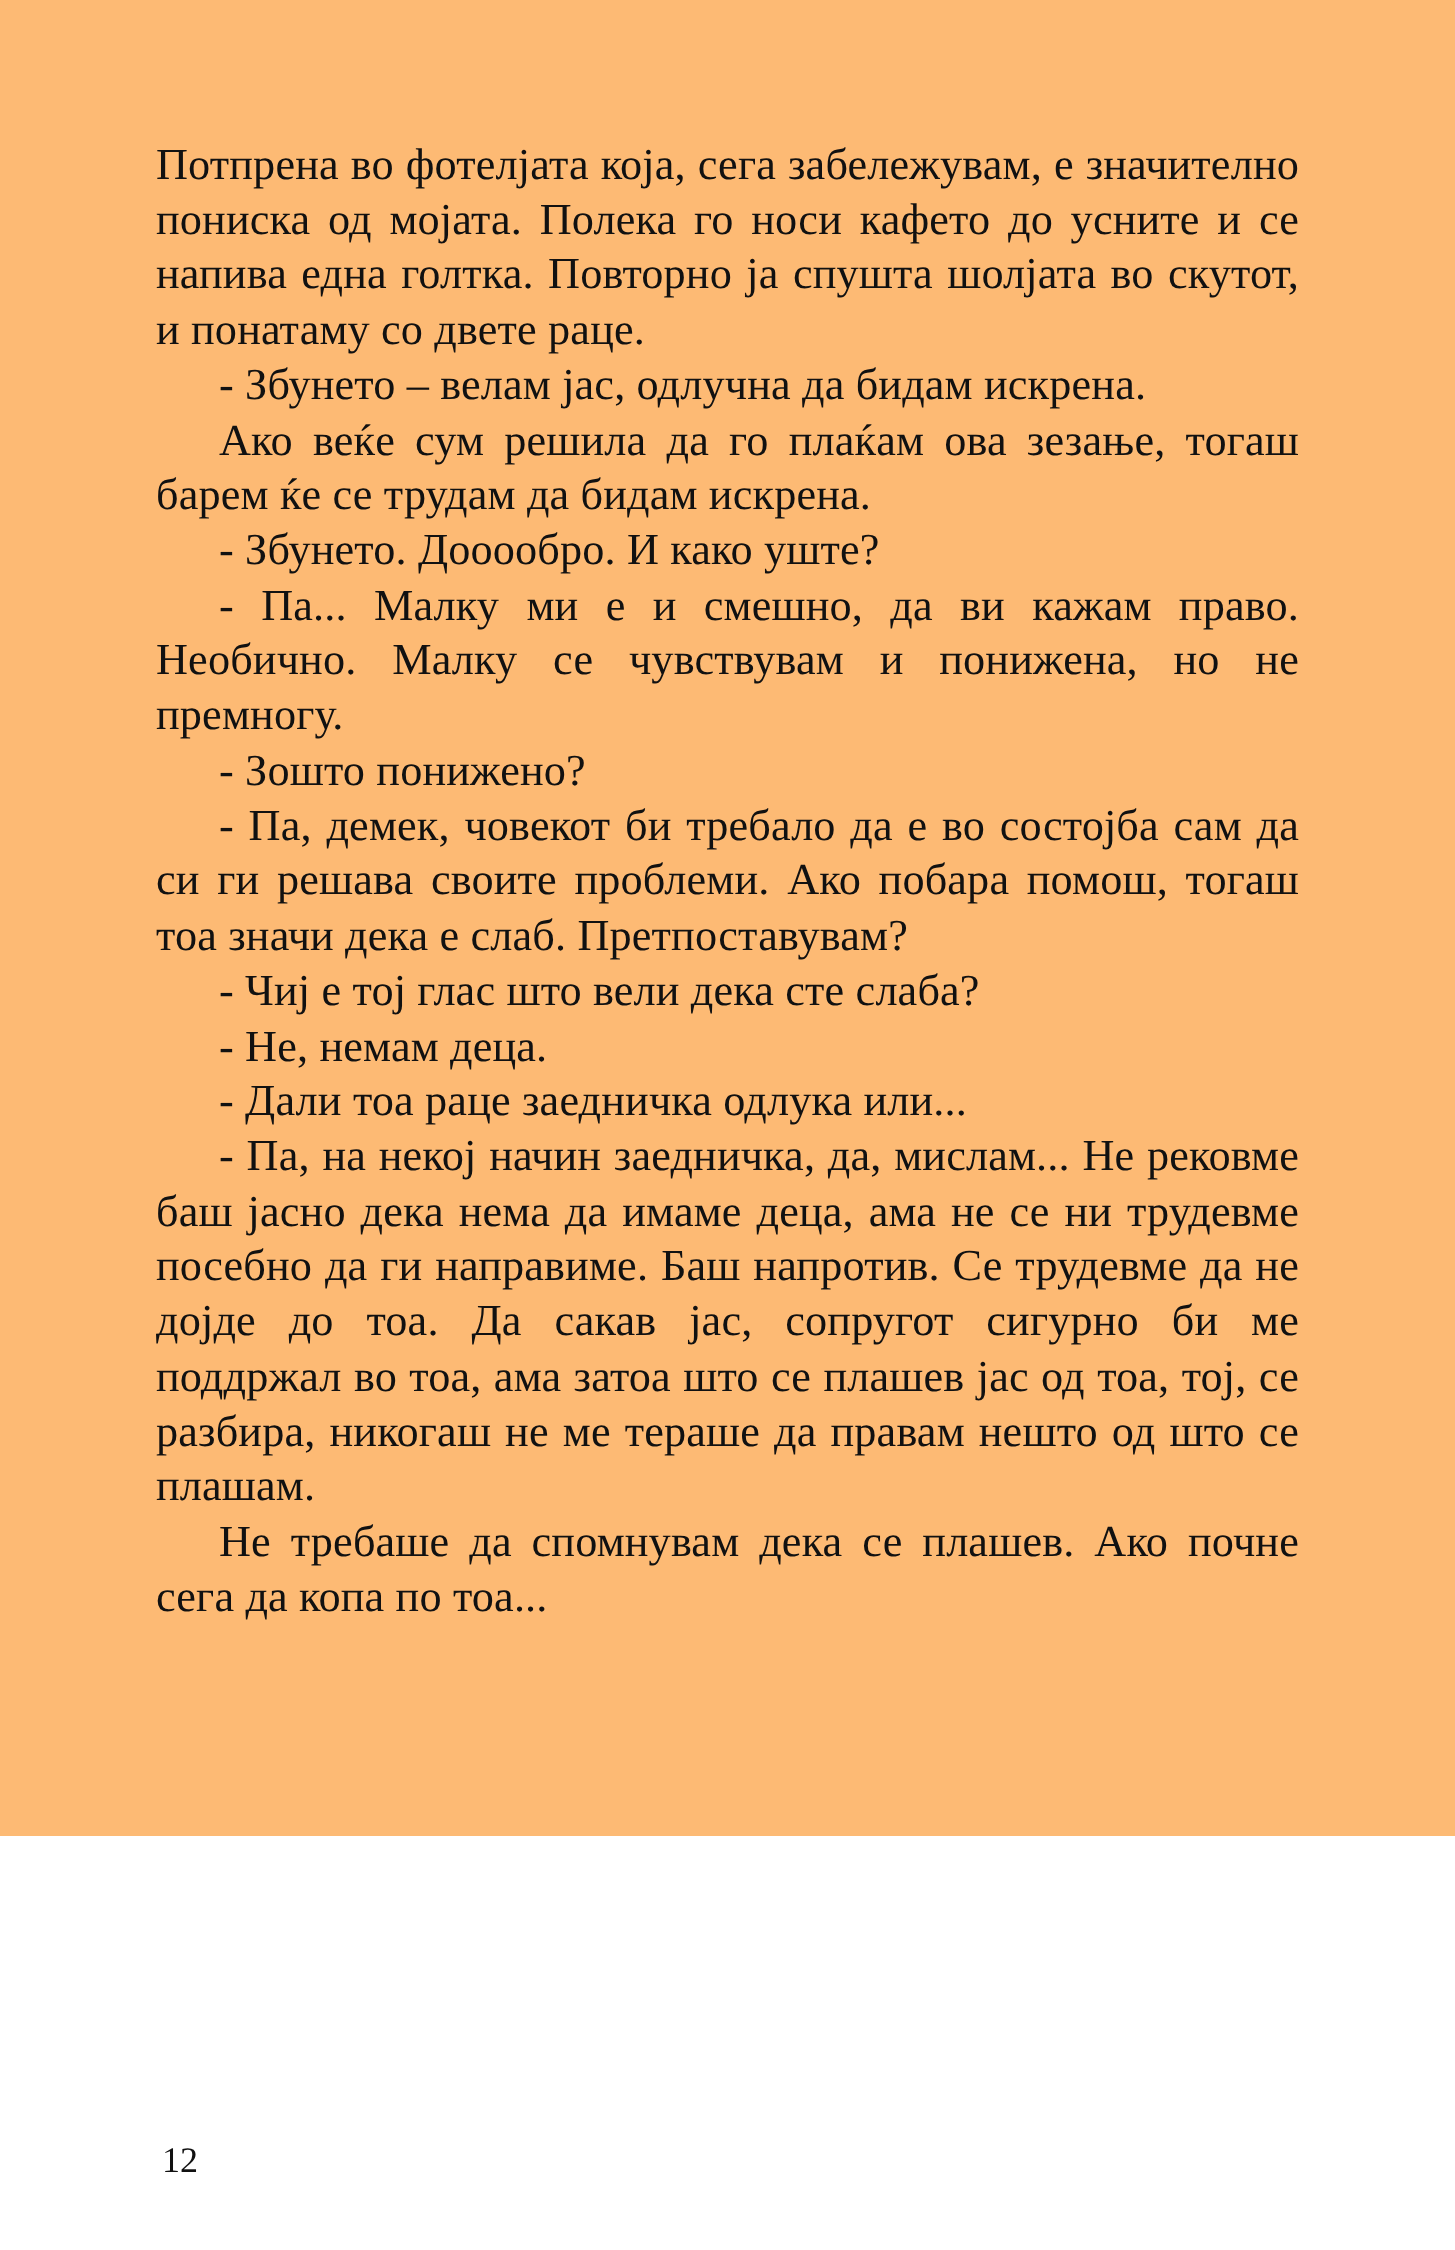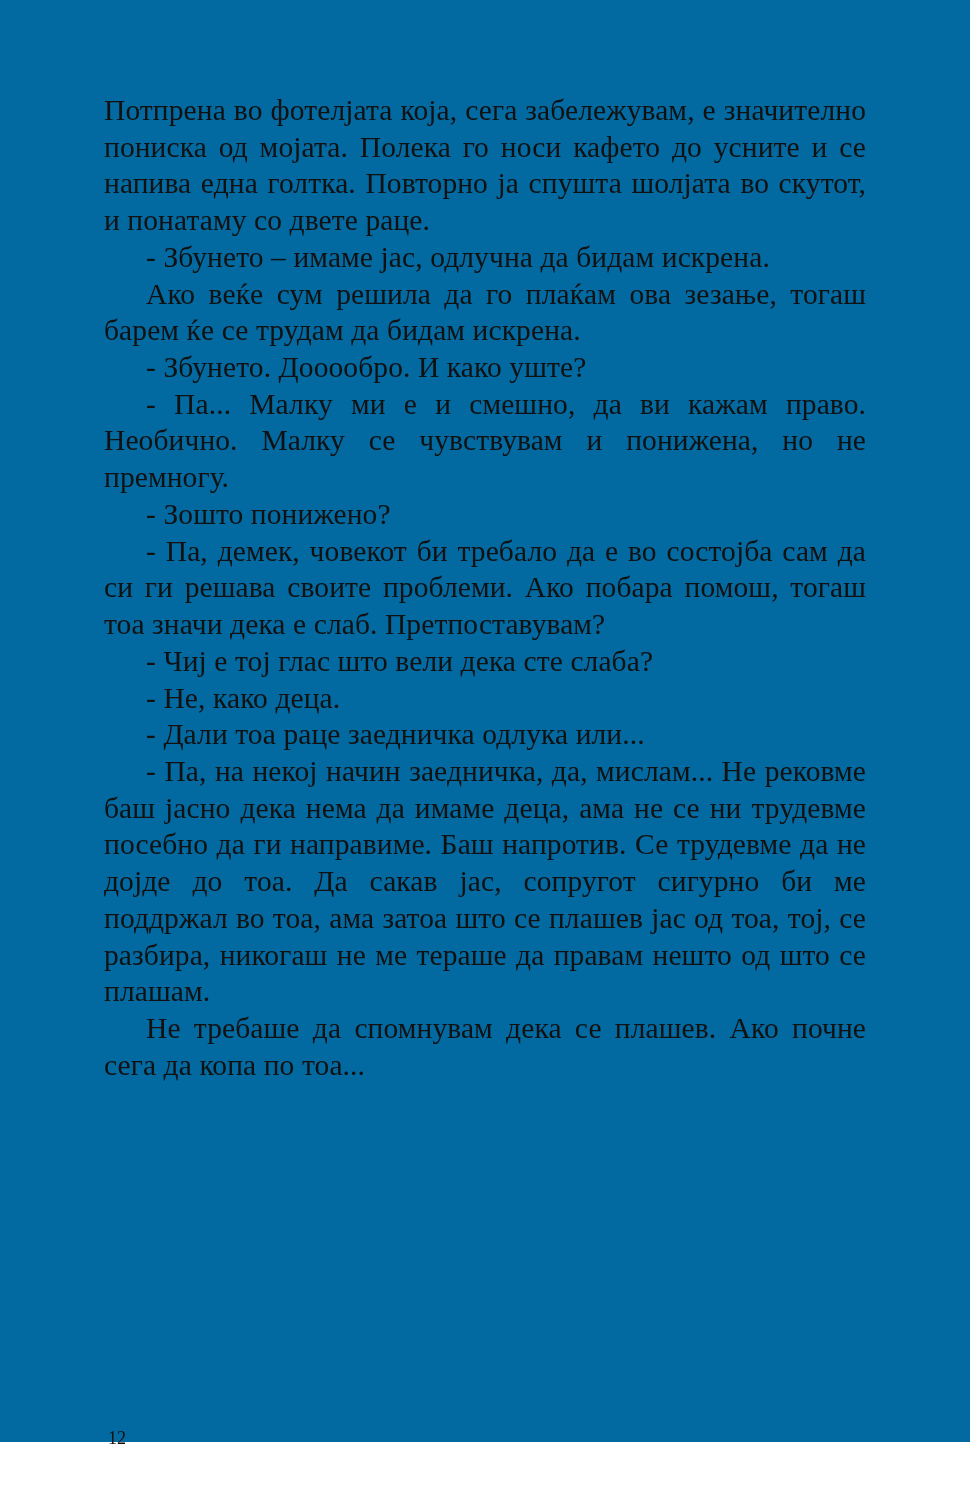--- a/index.html
+++ b/index.html
@@ -13,22 +13,22 @@
     position: relative;
     font-family: "Liberation Serif", serif;
     color: #111111;
     overflow: hidden;
   }
   .page {
     position: absolute;
     left: 0;
     top: 0;
     width: 970px;
-    height: 1442px;
-    background: #0369a1;
+    height: 1224px;
+    background: #fdba74;
   }
   .text-column {
     position: absolute;
     left: 104px;
     top: 92px;
     width: 762px;
   }
   p.para {
     margin: 0;
     font-size: 29.5px;
@@ -41,41 +41,41 @@
   p.indent {
     text-indent: 42px;
   }
   p.noindent {
     text-indent: 0;
   }
   .page-number {
     position: absolute;
     left: 108px;
     top: 1429px;
-    font-size: 18px;
+    font-size: 24px;
     line-height: 1;
     color: #111111;
     font-family: "Liberation Serif", serif;
   }
 </style>
 </head>
 <body>
 
 <div class="page">
 
   <div class="text-column">
     <p class="para noindent">Потпрена во фотелјата која, сега забележувам, е зна­чително пониска од мојата. Полека го носи кафето до усните и се напива една голтка. Повторно ја спушта шолјата во скутот, и понатаму со двете раце.</p>
-    <p class="para indent">- Збунето – имаме јас, одлучна да бидам искрена.</p>
+    <p class="para indent">- Збунето – велам јас, одлучна да бидам искрена.</p>
     <p class="para indent">Ако веќе сум решила да го плаќам ова зезање, то­гаш барем ќе се трудам да бидам искрена.</p>
     <p class="para indent">- Збунето. Дооообро. И како уште?</p>
     <p class="para indent">- Па... Малку ми е и смешно, да ви кажам право. Необично. Малку се чувствувам и понижена, но не премногу.</p>
     <p class="para indent">- Зошто понижено?</p>
     <p class="para indent">- Па, демек, човекот би требало да е во состојба сам да си ги решава своите проблеми. Ако побара помош, тогаш тоа значи дека е слаб. Претпоставувам?</p>
     <p class="para indent">- Чиј е тој глас што вели дека сте слаба?</p>
-    <p class="para indent">- Не, како деца.</p>
+    <p class="para indent">- Не, немам деца.</p>
     <p class="para indent">- Дали тоа раце заедничка одлука или...</p>
     <p class="para indent">- Па, на некој начин заедничка, да, мислам... Не ре­ковме баш јасно дека нема да имаме деца, ама не се ни трудевме посебно да ги направиме. Баш напротив. Се трудевме да не дојде до тоа. Да сакав јас, сопругот сигурно би ме поддржал во тоа, ама затоа што се пла­шев јас од тоа, тој, се разбира, никогаш не ме тераше да правам нешто од што се плашам.</p>
     <p class="para indent">Не требаше да спомнувам дека се плашев. Ако по­чне сега да копа по тоа...</p>
   </div>
 
   <div class="page-number">12</div>
 
 </div>
 
 </body></html>

